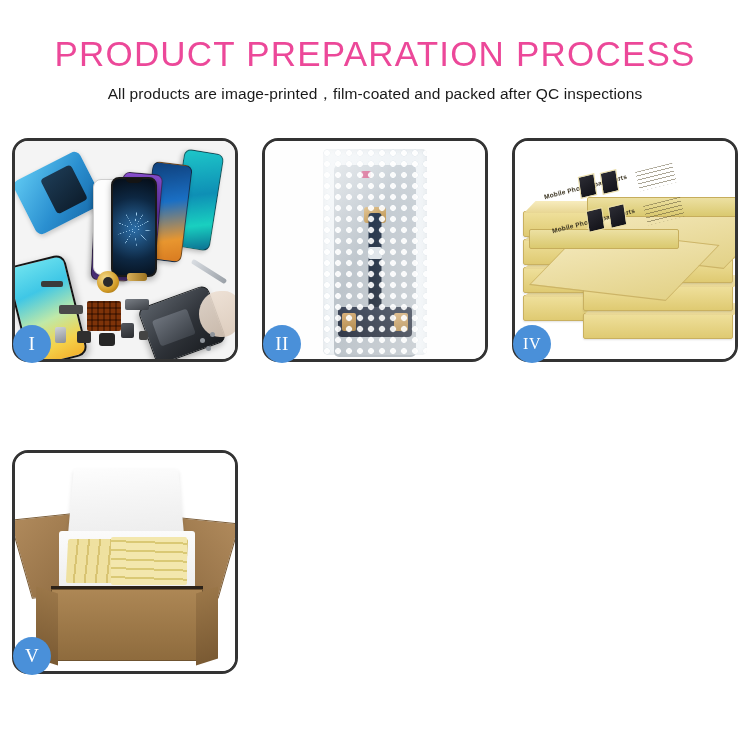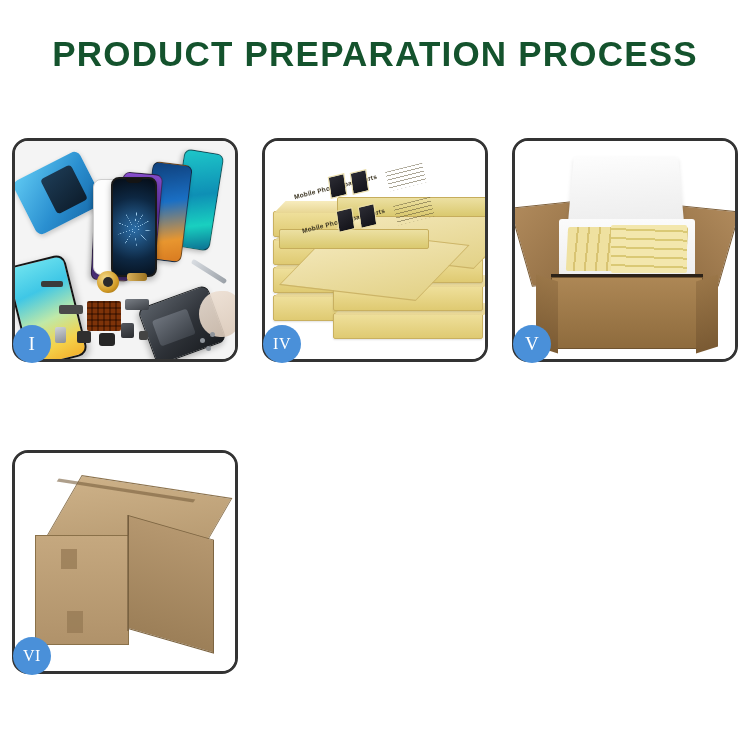--- a/index.html
+++ b/index.html
@@ -17,23 +17,23 @@
     width: 750px;
     height: 750px;
     background: #ffffff;
   }
 
   
   .header { padding-top: 36px; text-align: center; }
 
   .title {
     font-size: 35px;
-    font-weight: 700;
+    font-weight: 400;
     letter-spacing: 1.2px;
-    color: #14532d;
+    color: #ec4899;
     line-height: 1.05;
     white-space: nowrap;
   }
 
   .subtitle {
     margin-top: 11px;
     font-size: 15.5px;
     font-weight: 400;
     color: #1a1a1a;
     letter-spacing: 0.1px;
@@ -530,20 +530,21 @@
     background: rgba(110,88,58,.6);
   }
 </style>
 </head>
 <body>
 
 <div class="page">
 
   <div class="header">
     <div class="title">PRODUCT PREPARATION PROCESS</div>
+    <div class="subtitle">All products are image-printed，film-coated and packed after QC inspections</div>
   </div>
 
   <div class="grid">
 
     <div class="panel">
       <div class="panel-inner s1">
         <div class="protector"></div>
         <div class="fan">
           <i></i>
             <i></i>
@@ -569,20 +570,35 @@
         <div class="part p9"></div>
         <div class="tweez"></div>
         <div class="hand"></div>
         <div class="screw sc1"></div>
         <div class="screw sc2"></div>
         <div class="screw sc3"></div>
       </div>
       <div class="badge">I</div>
     </div>
 
+    <div class="panel">
+      <div class="panel-inner s2">
+        <div class="bag">
+          <div class="lcd"></div>
+          <div class="pinkTag"></div>
+          <div class="flexpad"></div>
+          <div class="flex"></div>
+          <div class="flexchip"></div>
+          <div class="conn"></div>
+          <div class="bubbles"></div>
+          <div class="sheen"></div>
+        </div>
+      </div>
+      <div class="badge">II</div>
+    </div>
 
 
     <div class="panel">
       <div class="panel-inner s4">
         <div class="stackwrap">
           <div class="slab L4"></div>
           <div class="slab L3"></div>
           <div class="slab L2"></div>
           <div class="slab L1"></div>
 
@@ -616,27 +632,15 @@
         <div class="foamLid"></div>
         <div class="foamTray"></div>
         <div class="yellows"></div>
         <div class="yellows2"></div>
         <div class="rimDark"></div>
         <div class="cartonFront"></div>
       </div>
       <div class="badge">V</div>
     </div>
 
-    <div class="panel">
-      <div class="panel-inner s6">
-        <div class="top"></div>
-        <div class="topSeam"></div>
-        <div class="side"></div>
-        <div class="front"></div>
-        <div class="edgeV"></div>
-        <div class="tapeT"></div>
-        <div class="tapeB"></div>
-      </div>
-      <div class="badge wide">VI</div>
-    </div>
 
   </div>
 </div>
 
 </body></html>

